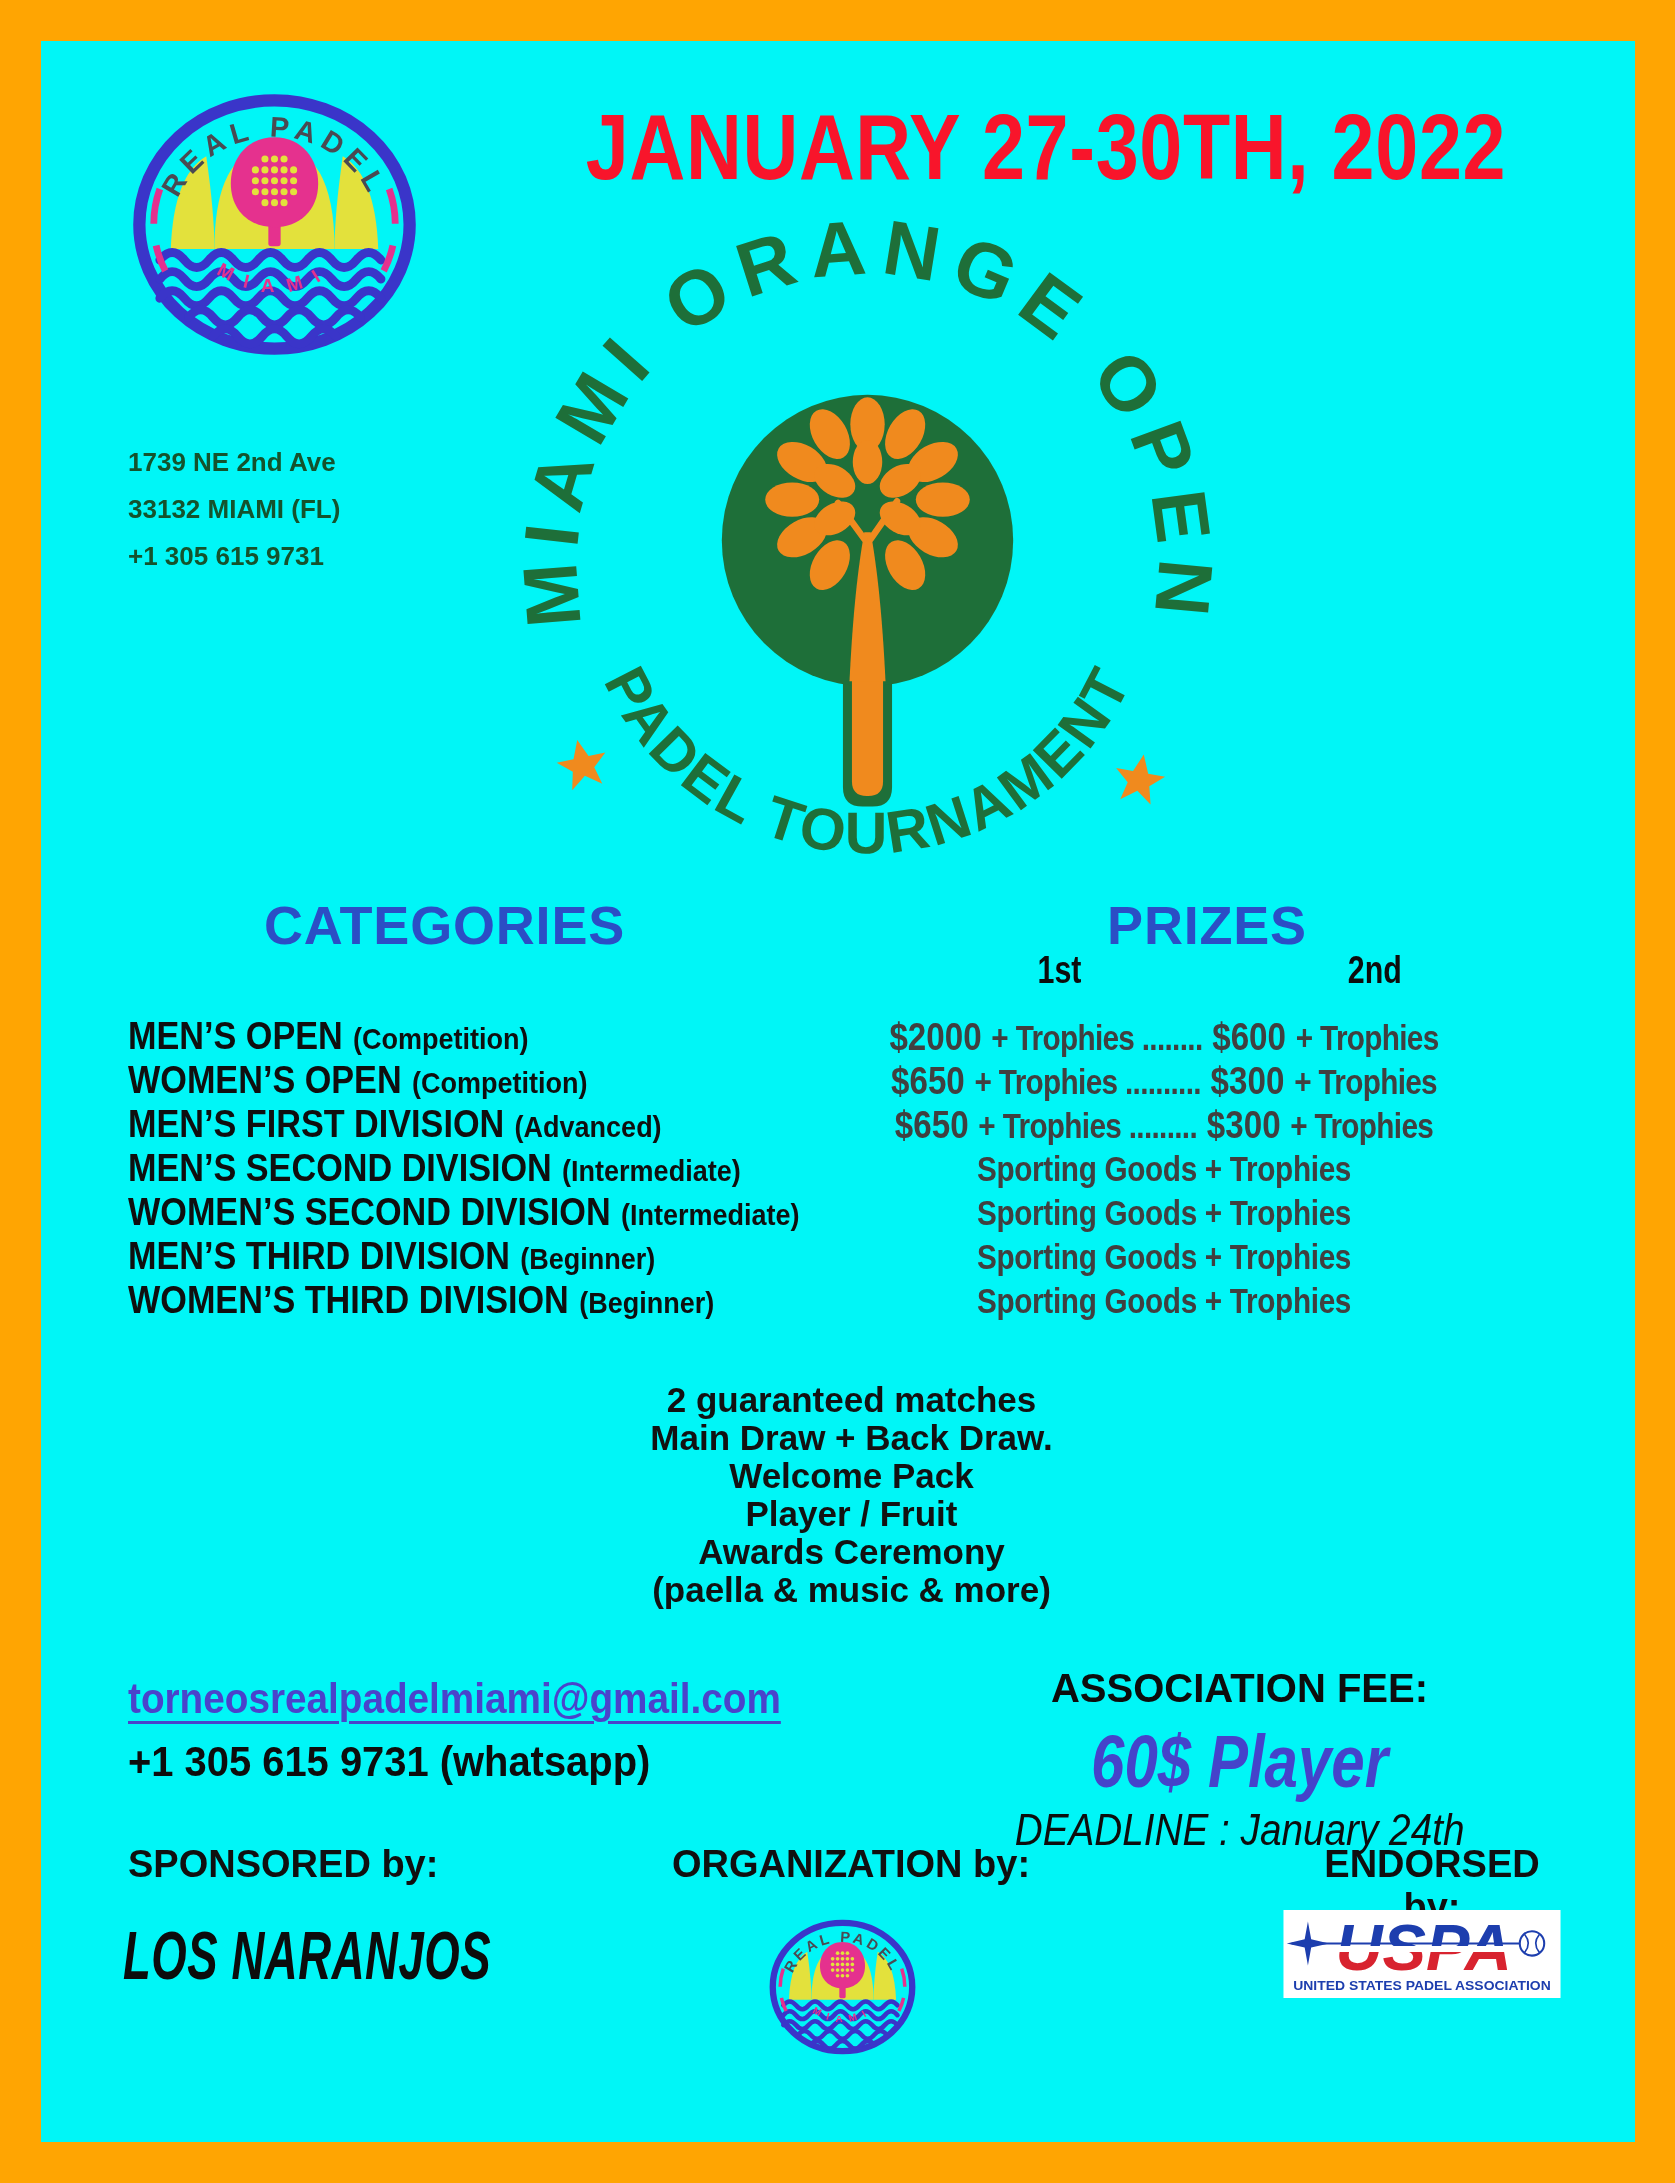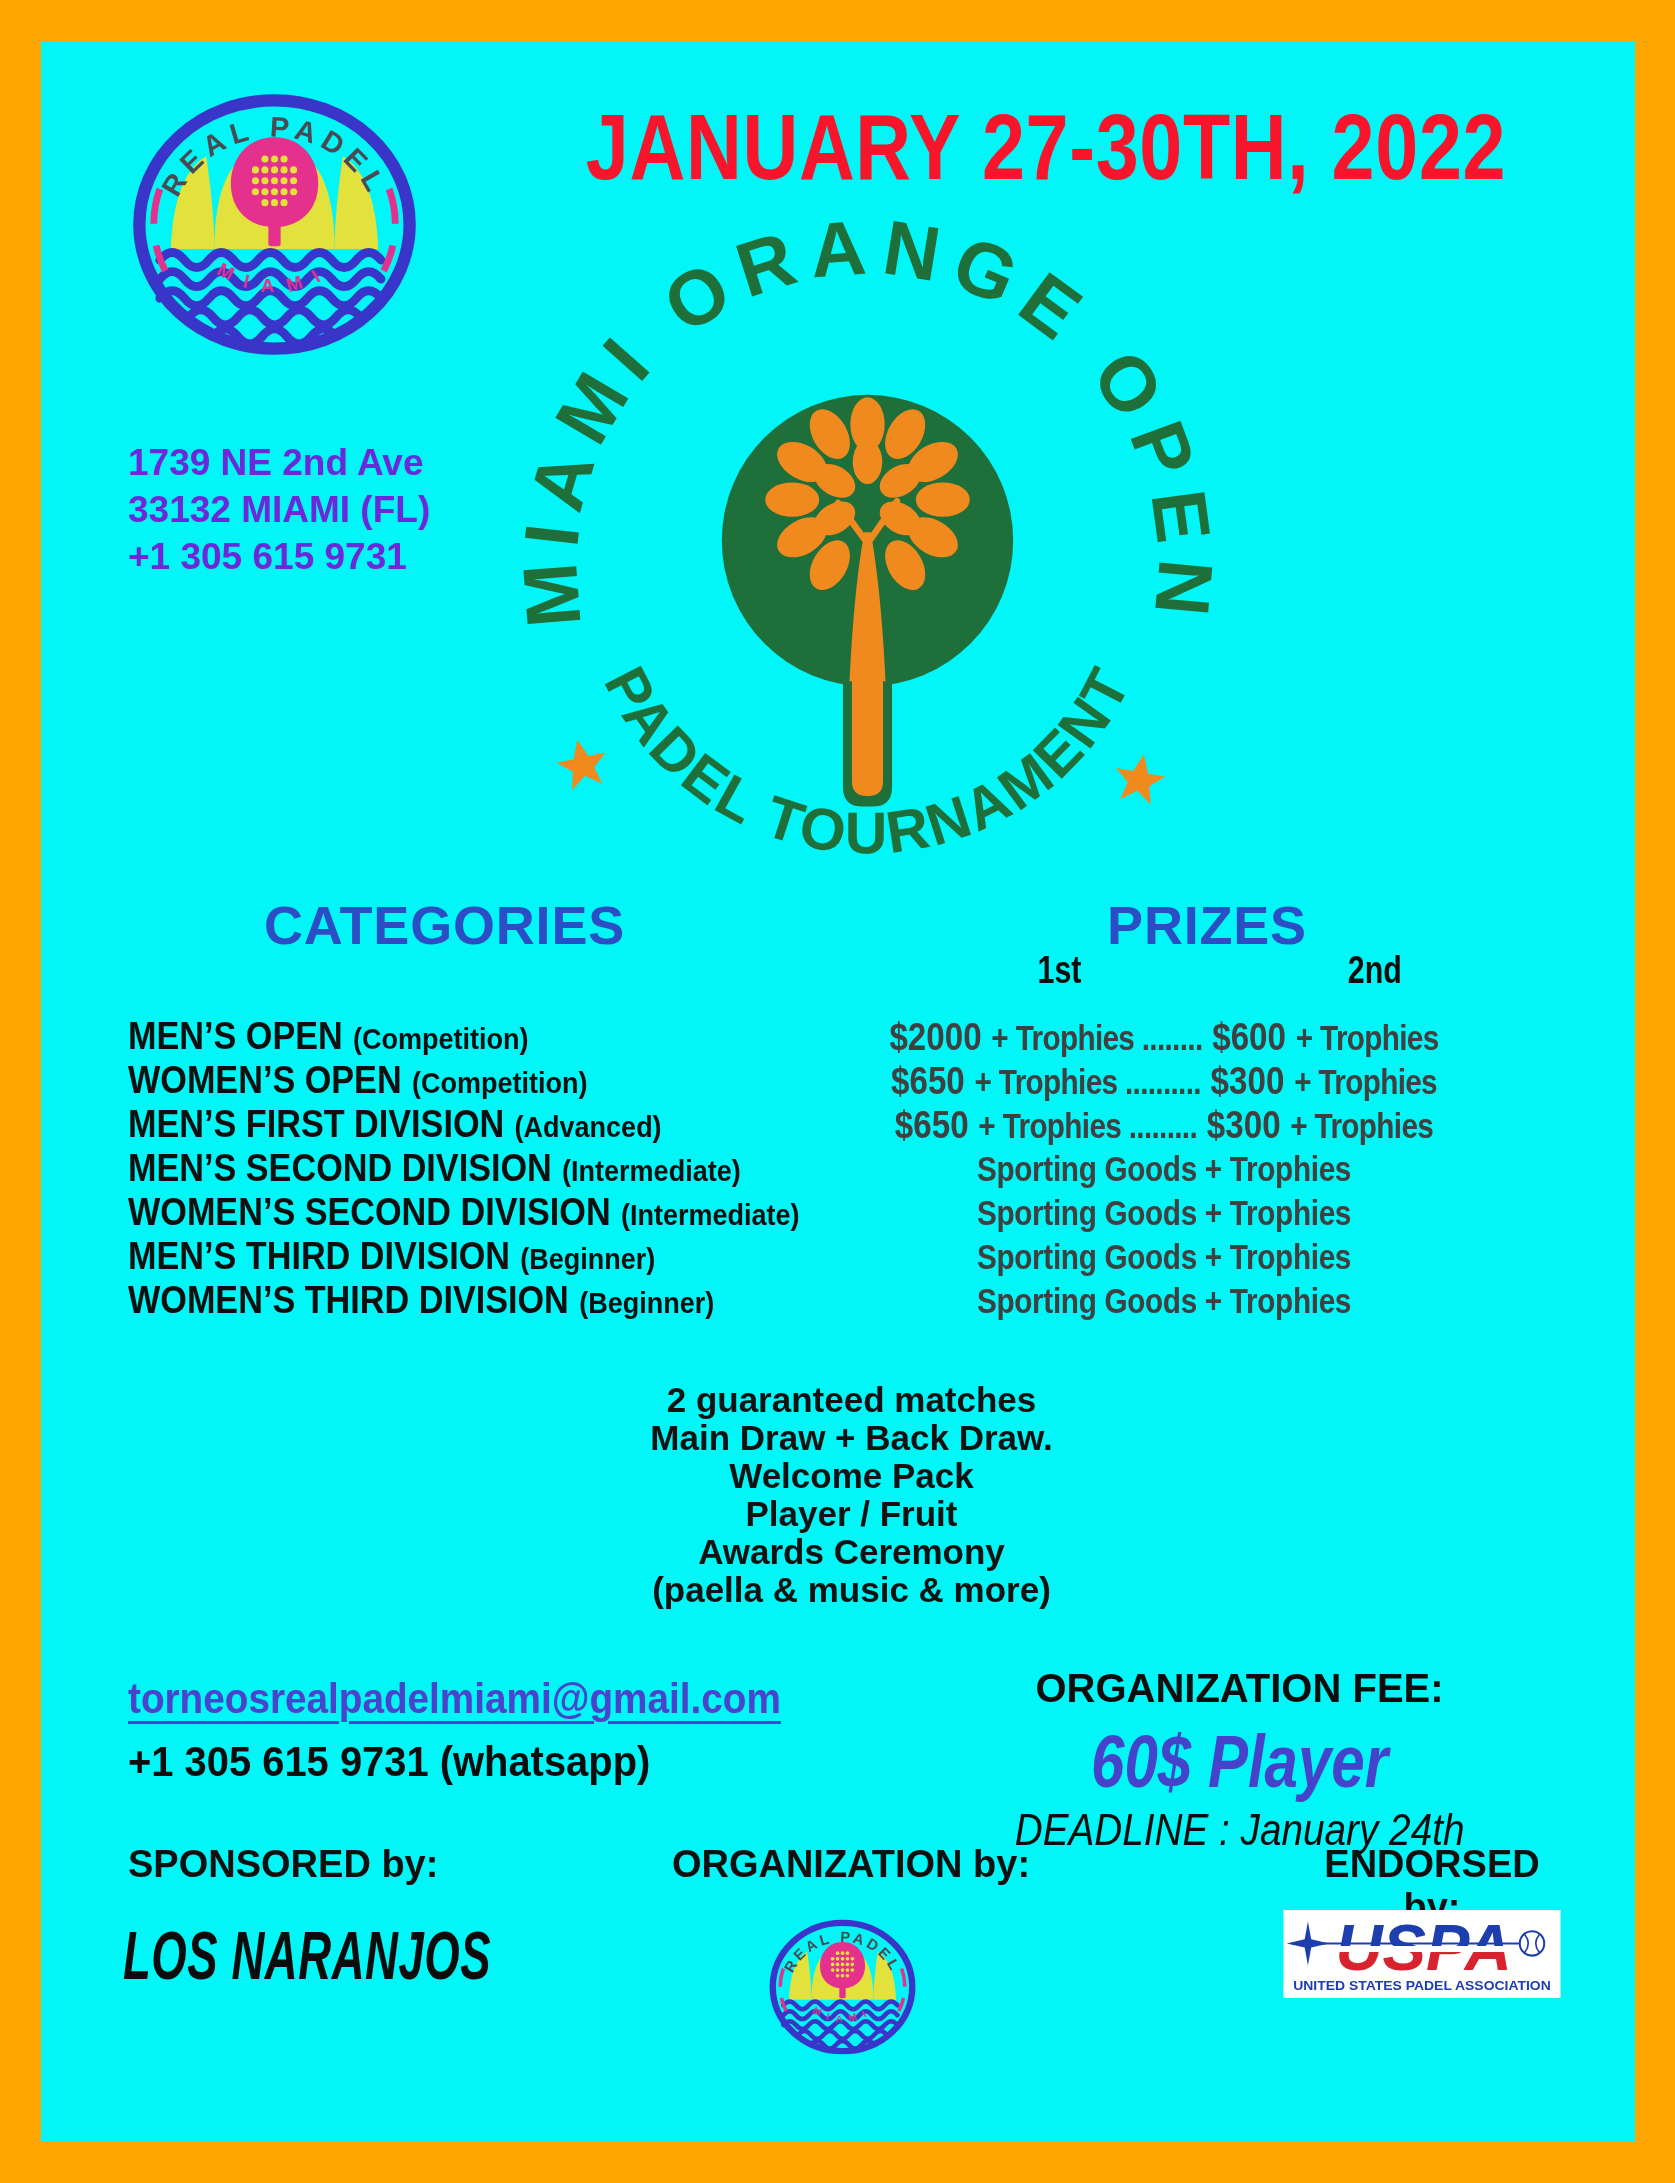--- a/index.html
+++ b/index.html
@@ -9,21 +9,21 @@
   }
   .bg{position:absolute;left:41px;top:41px;width:1594px;height:2101px;background:#00F6F7;}
   .abs{position:absolute;}
   .pre{white-space:pre;}
 
   
   .club-logo{left:123px;top:88px;width:303px;height:273px;}
   .org-logo{left:765px;top:1915px;width:155px;height:144px;}
 
   
-  .address{left:128px;top:439px;color:#6d28d9;font-size:37px;font-weight:700;line-height:47px;}
+  .address{left:128px;top:439px;color:#14532d;font-size:26px;font-weight:700;line-height:47px;}
 
   
   .date-title{
     left:455px;top:95px;width:1182px;text-align:center;color:#F8152B;
     font-size:92px;font-weight:900;letter-spacing:0.8px;white-space:nowrap;
     transform:scaleX(0.84);transform-origin:50% 50%;
   }
 
   .emblem{left:491px;top:205px;width:753px;height:712px;}
 
@@ -260,21 +260,21 @@
     <div>Awards Ceremony</div>
     <div>(paella &amp; music &amp; more)</div>
   </div>
 
   <div class="abs reg-info">
     <a class="reg-email">torneosrealpadelmiami@gmail.com</a>
     <div class="reg-phone">+1 305 615 9731 (whatsapp)</div>
   </div>
 
   <div class="abs reg-fee">
-    <div class="reg-title">ORGANIZATION FEE:</div>
+    <div class="reg-title">ASSOCIATION FEE:</div>
     <div class="fee-value">60$ Player</div>
     <div class="fee-deadline"><span>DEADLINE : January 24th</span></div>
   </div>
 
   <div class="abs foot-label lbl-sponsored">SPONSORED by:</div>
   <div class="abs sponsor-name">LOS NARANJOS</div>
   <div class="abs foot-label lbl-organization">ORGANIZATION by:</div>
   <div class="abs foot-label lbl-endorsed">ENDORSED by:</div>
 
   <svg class="abs org-logo" viewBox="0 0 220 200">

